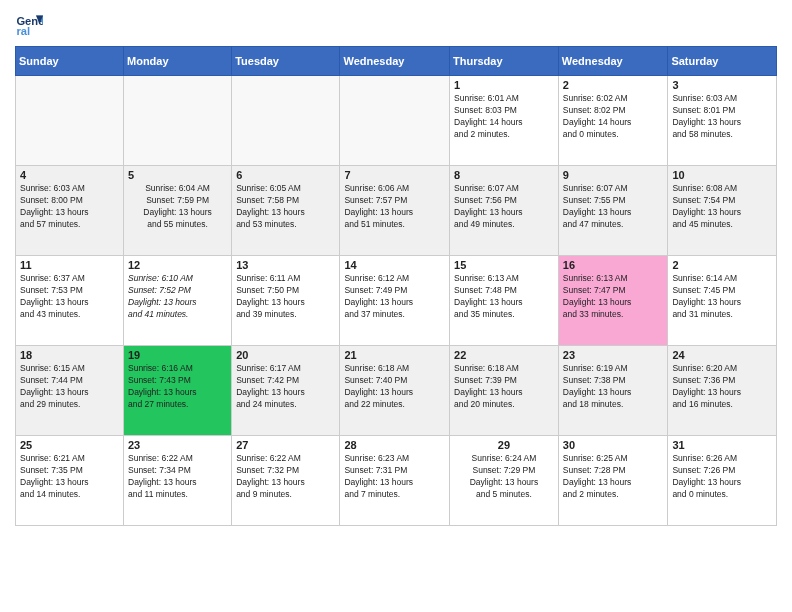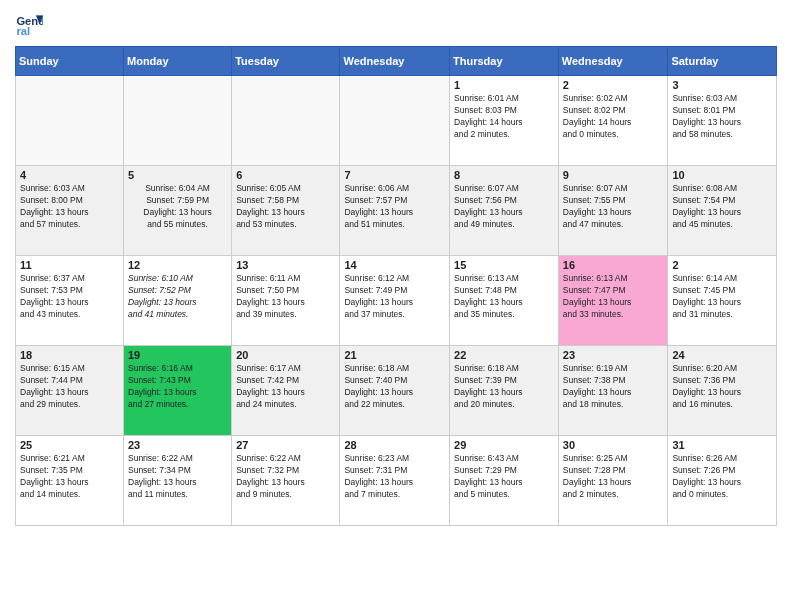--- a/index.html
+++ b/index.html
@@ -257,23 +257,23 @@
 Daylight: 13 hours
 and 9 minutes.</div>
           </td>
           <td style="background: rgb(255, 255, 255); min-height: 75px; height: 90px;">
             <div class="day-num">28</div>
             <div class="day-info" style="white-space: pre-line;">Sunrise: 6:23 AM
 Sunset: 7:31 PM
 Daylight: 13 hours
 and 7 minutes.</div>
           </td>
-          <td style="background: rgb(255, 255, 255); min-height: 75px; height: 90px;">
+          <td style="background: rgb(255, 255, 255); min-height: 75px; height: 90px; text-align: center;">
             <div class="day-num">29</div>
-            <div class="day-info" style="white-space: pre-line;">Sunrise: 6:43 AM
+            <div class="day-info" style="white-space: pre-line;">Sunrise: 6:24 AM
 Sunset: 7:29 PM
 Daylight: 13 hours
 and 5 minutes.</div>
           </td>
           <td style="background: rgb(255, 255, 255); min-height: 75px; height: 90px;">
             <div class="day-num">30</div>
             <div class="day-info" style="white-space: pre-line;">Sunrise: 6:25 AM
 Sunset: 7:28 PM
 Daylight: 13 hours
 and 2 minutes.</div>

